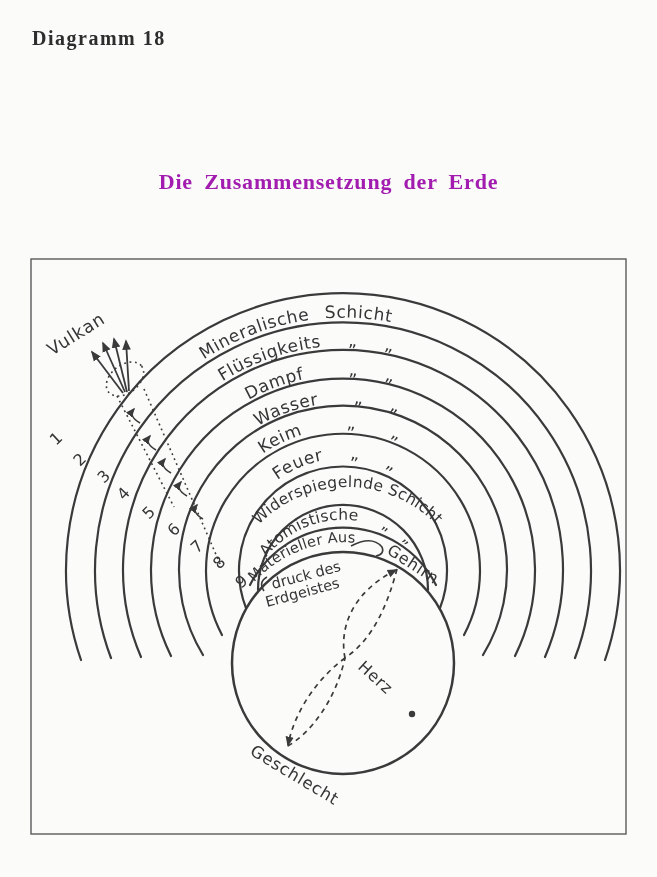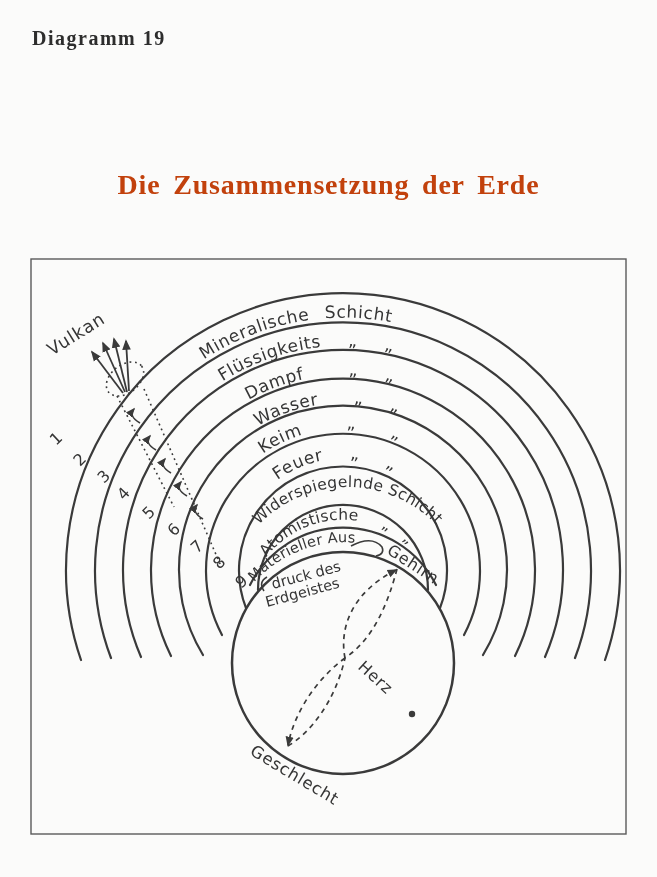--- a/index.html
+++ b/index.html
@@ -1,43 +1,43 @@
 <!DOCTYPE html>
 <html><head>
 <meta charset="utf-8">
 <style>
   html,body{margin:0;padding:0;}
   body{width:657px;height:877px;background:#fbfbfa;font-family:"DejaVu Sans",sans-serif;}
   .page{position:relative;width:657px;height:877px;overflow:hidden;}
   .fig-label{position:absolute;left:32px;top:27px;font-family:"Liberation Serif",serif;
              font-weight:bold;font-size:20px;color:#2d2d2d;letter-spacing:1.5px;}
   .fig-title{position:absolute;left:0;top:169px;width:657px;text-align:center;
-             font-family:"Liberation Serif",serif;font-weight:bold;font-size:28px;
-             color:#c2410c;letter-spacing:.8px;word-spacing:5px;}
+             font-family:"Liberation Serif",serif;font-weight:bold;font-size:22px;
+             color:#a21caf;letter-spacing:.8px;word-spacing:5px;}
   svg.diagram{position:absolute;left:30px;top:258px;}
   .frame{fill:none;stroke:#5a5a5a;stroke-width:1.4;}
   .arc{fill:none;stroke:#3a3a3a;stroke-width:2.2;stroke-linecap:round;}
   .core{fill:none;stroke:#3a3a3a;stroke-width:2.5;}
   .tp{fill:none;stroke:none;}
   .band-label{font-size:17px;letter-spacing:.6px;fill:#353535;}
   .band-label.sm{font-size:15.5px;letter-spacing:.3px;}
   .band-label.xs{font-size:14.5px;letter-spacing:.2px;}
   .num{font-size:16px;fill:#353535;}
   .hand{fill:#353535;}
   .dash{fill:none;stroke:#3a3a3a;stroke-width:1.7;stroke-dasharray:5 4.5;}
   .dots{fill:none;stroke:#3a3a3a;stroke-width:1.6;stroke-dasharray:1.8 3.6;}
   .solid{fill:none;stroke:#3a3a3a;stroke-width:1.8;}
   .flow{fill:none;stroke:#3a3a3a;stroke-width:1.6;}
 </style>
 </head>
 <body>
 
 <div class="page">
 
-  <div class="fig-label">Diagramm 19</div>
+  <div class="fig-label">Diagramm 18</div>
   <div class="fig-title">Die Zusammensetzung der Erde</div>
 
   <svg class="diagram" width="599" height="578" viewBox="30 258 599 578">
     <defs>
       <marker id="ah" viewBox="0 0 10 10" refX="7.5" refY="5" markerWidth="6.5" markerHeight="6.5" orient="auto">
         <path d="M0,1.3 L9,5 L0,8.7 z" fill="#3a3a3a"></path>
       </marker>
 
       <path id="tp1" class="tp" d="M 106 484 A 252 252 0 0 1 580 484"></path>
       <path id="tp2" class="tp" d="M 133 494 A 223 223 0 0 1 553 494"></path>

